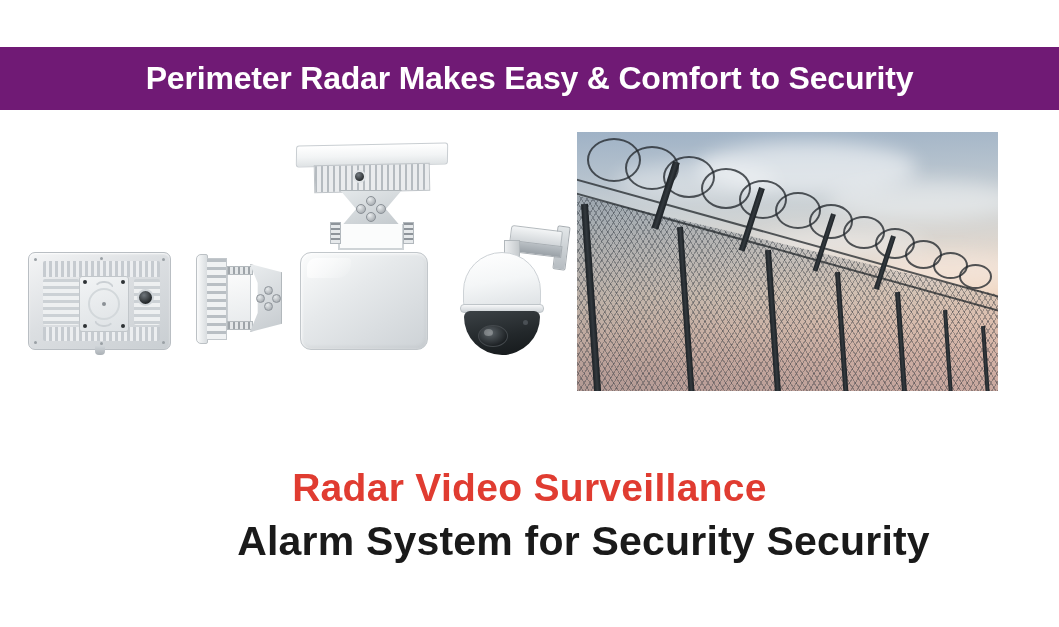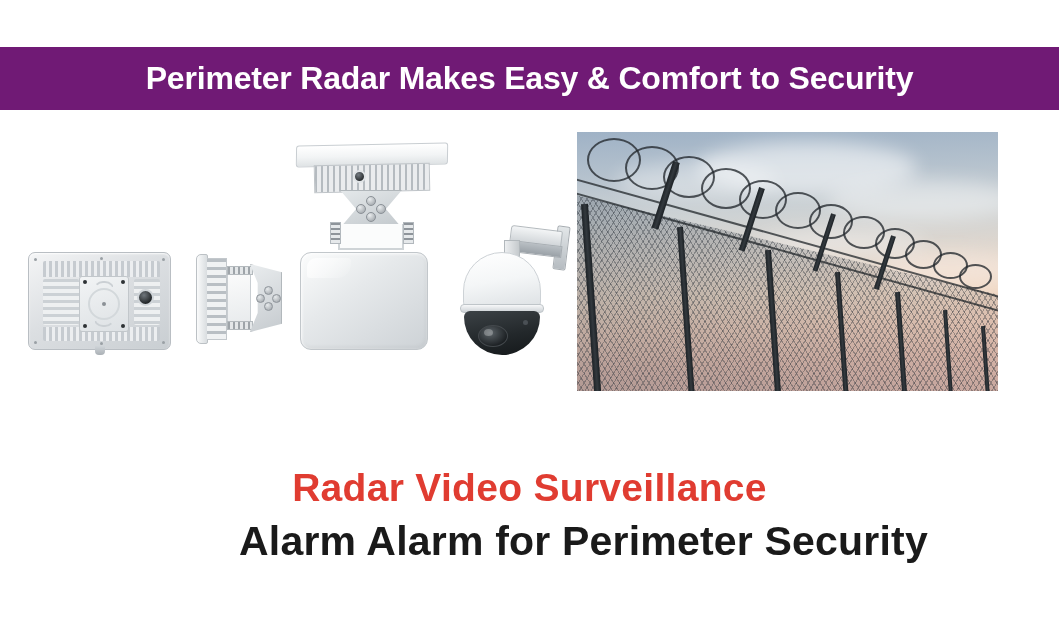--- a/index.html
+++ b/index.html
@@ -514,16 +514,16 @@
     <div class="fp-coil" style="left:382px; top:132px; width:33px; height:25px;"></div>
 
     <div class="fp-post" style="left:96px;  top:30px; width:7px; height:70px; transform: rotate(18deg);"></div>
     <div class="fp-post" style="left:182px; top:56px; width:6px; height:66px; transform: rotate(18deg);"></div>
     <div class="fp-post" style="left:254px; top:82px; width:5px; height:60px; transform: rotate(18deg);"></div>
     <div class="fp-post" style="left:314px; top:104px; width:5px; height:56px; transform: rotate(18deg);"></div>
   </div>
 
   <div class="subtitle-block">
     <div class="subtitle-line1">Radar Video Surveillance</div>
-    <div class="subtitle-line2">Alarm Alarm for Perimeter Security</div>
+    <div class="subtitle-line2">Alarm System for Security Security</div>
   </div>
 
 </div>
 
 </body></html>

